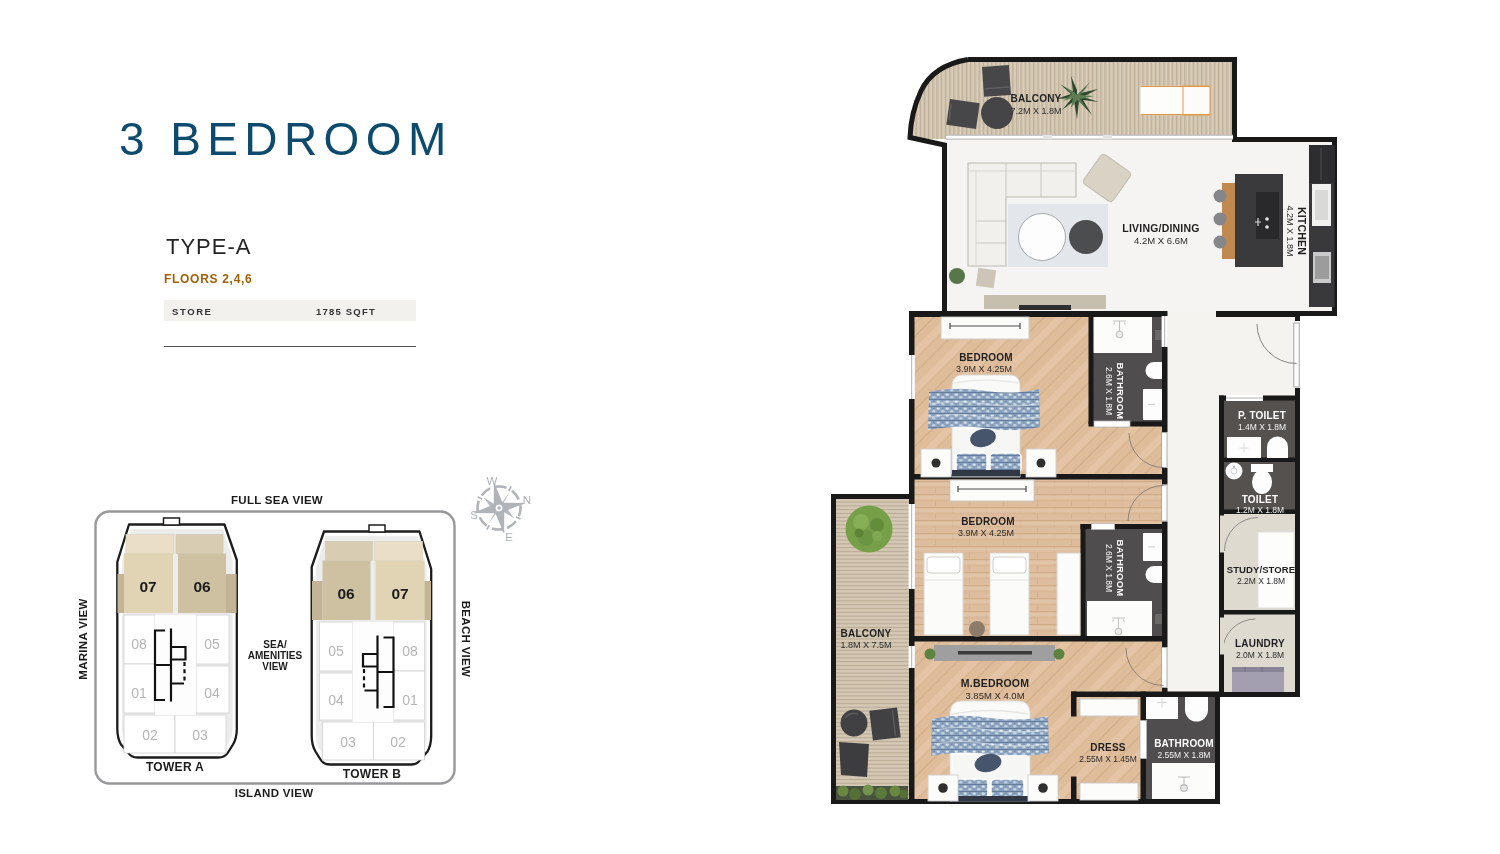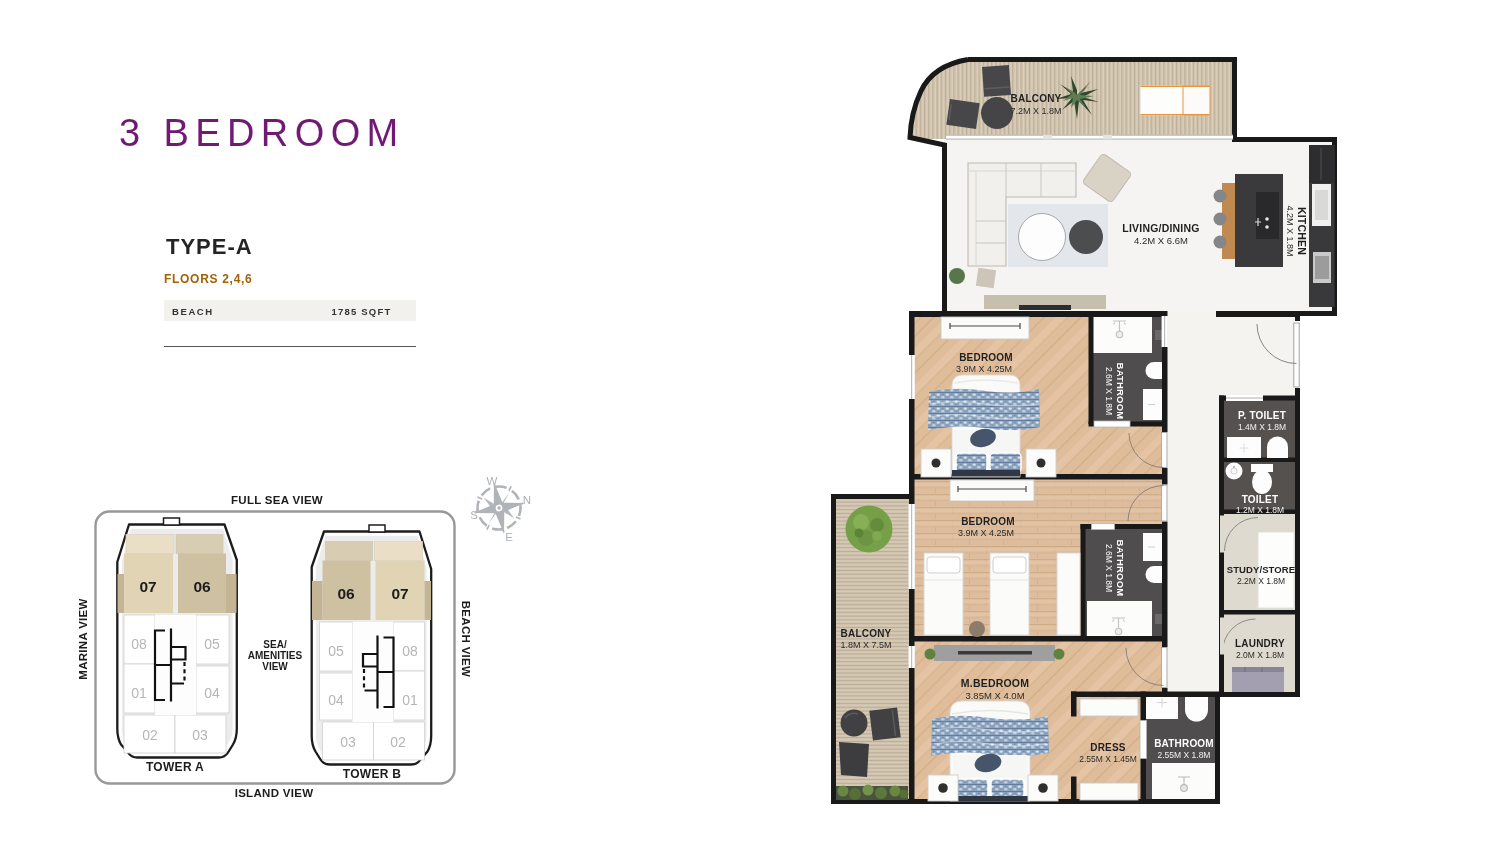--- a/index.html
+++ b/index.html
@@ -1,39 +1,39 @@
 <!DOCTYPE html>
 <html><head>
 <meta charset="utf-8">
 <style>
   html,body{margin:0;padding:0;background:#ffffff;width:1500px;height:854px;overflow:hidden;}
   body{font-family:"Liberation Sans", sans-serif;position:relative;}
   .abs{position:absolute;}
-  #title{left:119px;top:112px;font-size:38px;font-weight:400;letter-spacing:6.4px;color:#701a75;}
-  #typea{left:166px;top:234px;font-size:22px;font-weight:700;letter-spacing:1px;color:#242424;}
+  #title{left:119px;top:112px;font-size:46px;font-weight:400;letter-spacing:6.4px;color:#0c4a6e;}
+  #typea{left:166px;top:234px;font-size:22px;font-weight:400;letter-spacing:1px;color:#242424;}
   #floors{left:164px;top:272px;font-size:12px;font-weight:700;letter-spacing:0.7px;color:#a16207;}
   #areabar{left:164px;top:300px;width:252px;height:21px;background:#f2f1ee;}
   #arealbl{left:172px;top:306px;font-size:9.5px;font-weight:700;letter-spacing:1.6px;color:#333;}
-  #areaval{left:316px;top:306px;width:91px;text-align:center;font-size:9.5px;font-weight:700;letter-spacing:1.2px;color:#333;}
+  #areaval{left:316px;top:306px;width:91px;text-align:left;font-size:9.5px;font-weight:700;letter-spacing:1.2px;color:#333;}
   #hline{left:164px;top:346px;width:252px;height:1px;background:#555;}
 </style>
 </head>
 <body>
 
 <div class="abs" style="left:0;top:0;width:1500px;height:854px;background:#fff;"></div>
 
 <div id="title" class="abs">3 BEDROOM</div>
 
 <div id="typea" class="abs">TYPE-A</div>
 
 <div id="floors" class="abs">FLOORS 2,4,6</div>
 
 <div id="areabar" class="abs"></div>
 
-<div id="arealbl" class="abs">BEACH</div>
+<div id="arealbl" class="abs">STORE</div>
 
 <div id="areaval" class="abs">1785 SQFT</div>
 
 <div id="hline" class="abs"></div>
 <svg class="abs" style="left:0;top:0" width="1500" height="854" viewBox="0 0 1500 854" xmlns="http://www.w3.org/2000/svg">
 <defs>
   <pattern id="woodV" width="4.2" height="40" patternUnits="userSpaceOnUse">
     <rect width="4.2" height="40" fill="#d2c5b0"></rect>
     <rect x="0" width="1" height="40" fill="#bcae97"></rect>
     <rect x="2.6" width="0.7" height="40" fill="#ded3c0"></rect>

